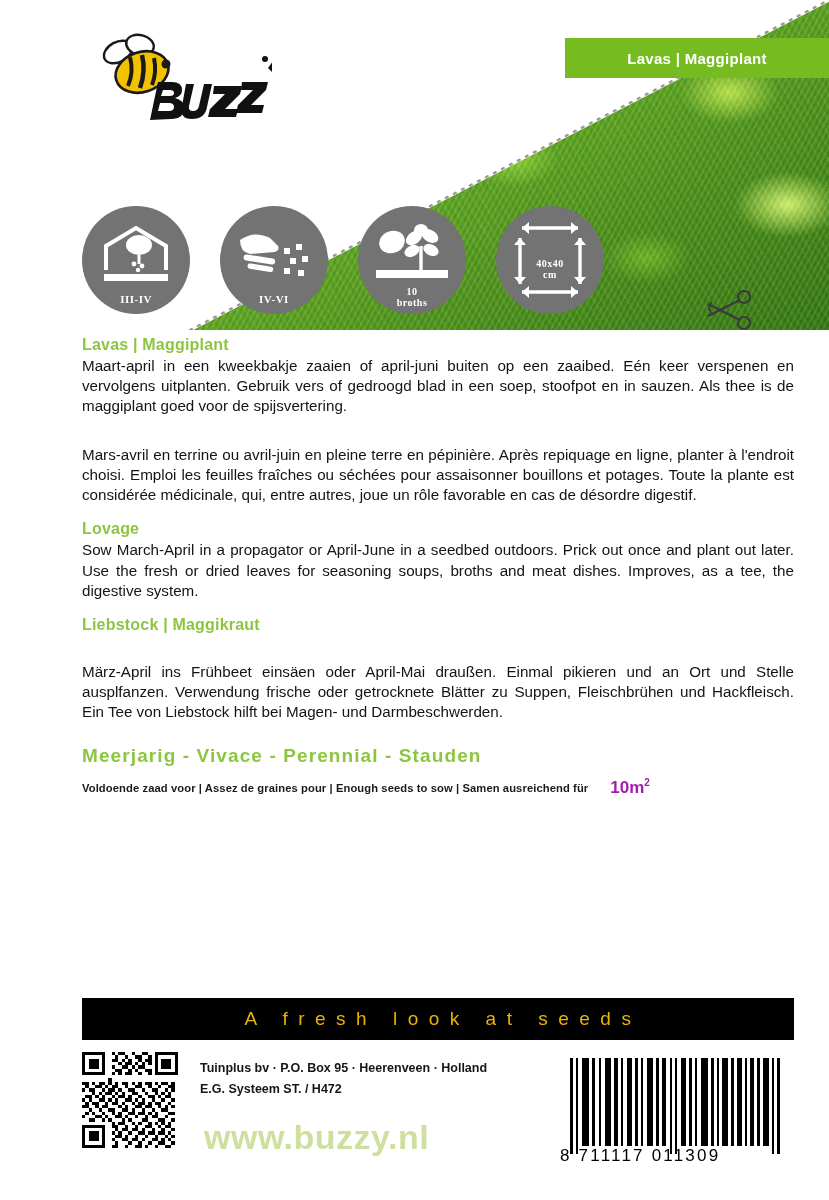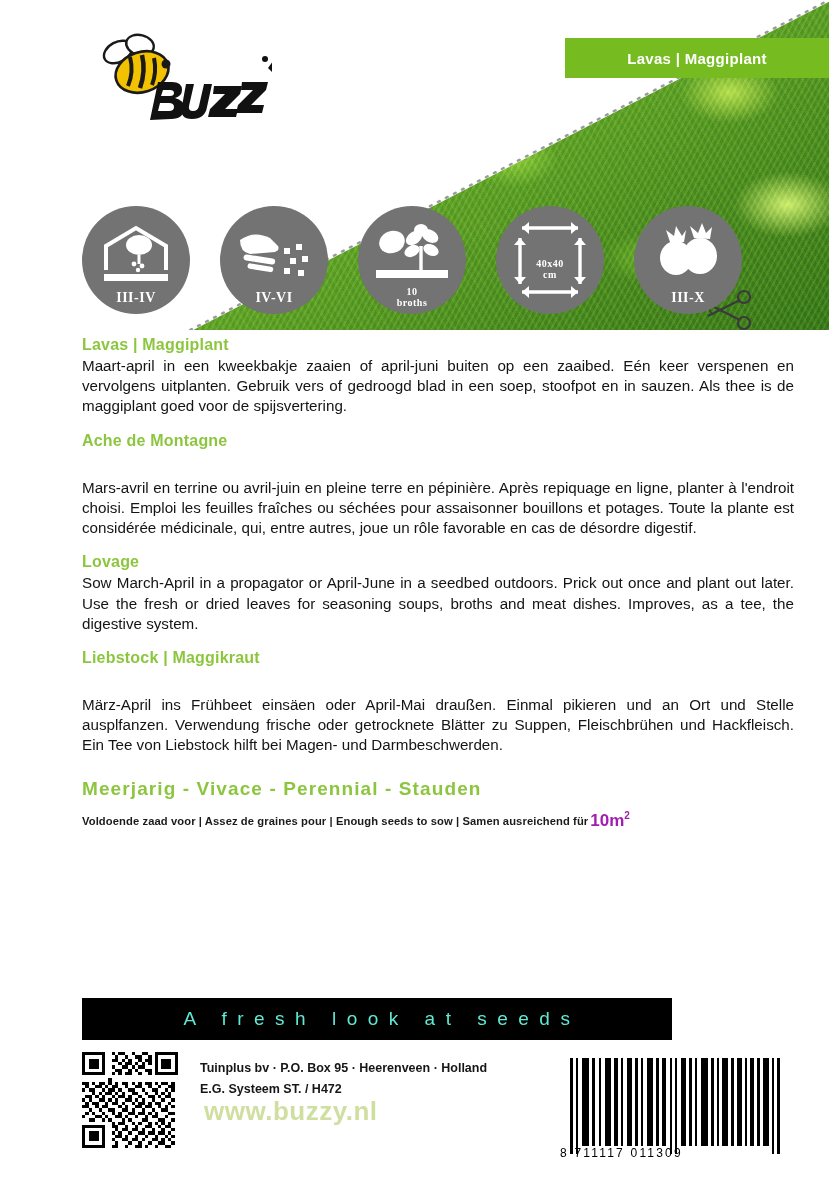--- a/index.html
+++ b/index.html
@@ -64,21 +64,21 @@
     position:absolute;left:82px;top:206px;width:620px;height:108px;
     display:flex;gap:30px;align-items:center;
   }
   .icon-circle{
     width:108px;height:108px;border-radius:50%;background:#737373;
     position:relative;flex:0 0 auto;
   }
   .icon-circle svg{position:absolute;left:0;top:0;}
   .icon-cap{
     position:absolute;left:0;right:0;bottom:9px;text-align:center;
-    color:#fff;font-size:14px;font-weight:bold;line-height:1.0;
+    color:#fff;font-size:11px;font-weight:bold;line-height:1.0;
     letter-spacing:.5px;font-family:"Liberation Serif","DejaVu Serif",serif;
   }
   .icon-cap.two{bottom:6px;font-size:10px;line-height:1.05;}
 
   
   .content{position:absolute;left:82px;top:336px;width:712px;}
   .block{margin-bottom:15px;}
   .block-title{
     color:#8cc63f;font-size:16px;font-weight:bold;margin:0 0 2px 0;
     letter-spacing:.2px;
@@ -88,53 +88,53 @@
     text-align:justify;font-weight:500;
   }
   .block.fr .block-body,.block.de .block-body{text-align:justify;margin-top:28px;}
 
   .perennial{
     color:#8cc63f;font-size:19px;font-weight:bold;letter-spacing:1.1px;
     margin:22px 0 10px 0;
   }
   .seedqty{
     font-size:11.2px;color:#1a1a1a;font-weight:600;letter-spacing:.1px;
-    margin:0 0 9px 0;display:flex;align-items:baseline;gap:2px;
+    margin:0 0 9px 0;display:flex;align-items:baseline;gap:22px;
   }
   .seedqty .amount{
     color:#a21caf;font-size:17px;font-weight:bold;letter-spacing:0;
   }
   .seedqty .amount sup{font-size:10px;}
 
   
   .slogan{
-    position:absolute;left:82px;top:998px;width:590px;height:42px;
-    background:#000;color:#5eead4;display:flex;align-items:center;
+    position:absolute;left:82px;top:998px;width:712px;height:42px;
+    background:#000;color:#eab308;display:flex;align-items:center;
     justify-content:center;
   }
   .slogan-text{
     font-size:19px;letter-spacing:10.5px;font-weight:500;
     white-space:nowrap;padding-left:10px;
   }
 
   
   .footer{position:absolute;left:82px;top:1052px;width:712px;height:120px;}
   .qr{position:absolute;left:0;top:0;width:96px;height:96px;}
   .addr{
     position:absolute;left:118px;top:6px;width:420px;
     font-size:12.5px;line-height:1.65;color:#161616;font-weight:600;
   }
   .site{
-    position:absolute;left:122px;top:44px;
-    font-size:26px;font-weight:bold;color:#cfdfa0;letter-spacing:.5px;
+    position:absolute;left:122px;top:66px;
+    font-size:34px;font-weight:bold;color:#cfdfa0;letter-spacing:.5px;
   }
   .barcode{position:absolute;left:478px;top:2px;width:234px;height:112px;}
   .barcode-num{
     position:absolute;left:478px;top:1122px;width:234px;
-    font-size:12px;letter-spacing:2.2px;color:#000;font-weight:500;
+    font-size:17px;letter-spacing:2.2px;color:#000;font-weight:500;
   }
 </style>
 </head>
 <body>
 
 <div class="packet">
 
   <div class="photo">
     <div class="photo-img"></div>
     <div class="photo-noise"></div>
@@ -255,40 +255,30 @@
           <path d="M84 32 L78 39 L90 39 Z" stroke="none"></path>
           <path d="M84 78 L78 71 L90 71 Z" stroke="none"></path>
         </g>
       </svg>
       <div class="icon-cap two" style="bottom:34px;">
         <div>40x40</div>
         <div>cm</div>
       </div>
     </div>
 
-    <div class="icon-circle">
-      <svg width="108" height="108" viewBox="0 0 108 108">
-        <ellipse cx="42" cy="52" rx="16" ry="17" fill="#ffffff"></ellipse>
-        <ellipse cx="66" cy="50" rx="17" ry="18" fill="#ffffff"></ellipse>
-        <path d="M36 36 L32 24 L40 30 L42 20 L48 30 L52 24 L50 36 Z" fill="#ffffff"></path>
-        <path d="M60 32 L56 20 L64 27 L68 17 L72 27 L78 21 L76 33 Z" fill="#ffffff"></path>
-      </svg>
-      <div class="icon-cap">III-X</div>
-    </div>
   </div>
 
   <div class="content">
 
     <div class="block nl">
       <div class="block-title">Lavas | Maggiplant</div>
       <p class="block-body">Maart-april in een kweekbakje zaaien of april-juni buiten op een zaaibed. Eén keer verspenen en vervolgens uitplanten. Gebruik vers of gedroogd blad in een soep, stoofpot en in sauzen. Als thee is de maggiplant goed voor de spijsvertering.</p>
     </div>
 
     <div class="block fr">
-      <div class="block-title">Ache de Montagne</div>
       <p class="block-body">Mars-avril en terrine ou avril-juin en pleine terre en pépinière. Après repiquage en ligne, planter à l'endroit choisi. Emploi les feuilles fraîches ou séchées pour assaisonner bouillons et potages. Toute la plante est considérée médicinale, qui, entre autres, joue un rôle favorable en cas de désordre digestif.</p>
     </div>
 
     <div class="block en">
       <div class="block-title">Lovage</div>
       <p class="block-body">Sow March-April in a propagator or April-June in a seedbed outdoors. Prick out once and plant out later. Use the fresh or dried leaves for seasoning soups, broths and meat dishes. Improves, as a tee, the digestive system.</p>
     </div>
 
     <div class="block de">
       <div class="block-title">Liebstock | Maggikraut</div>

